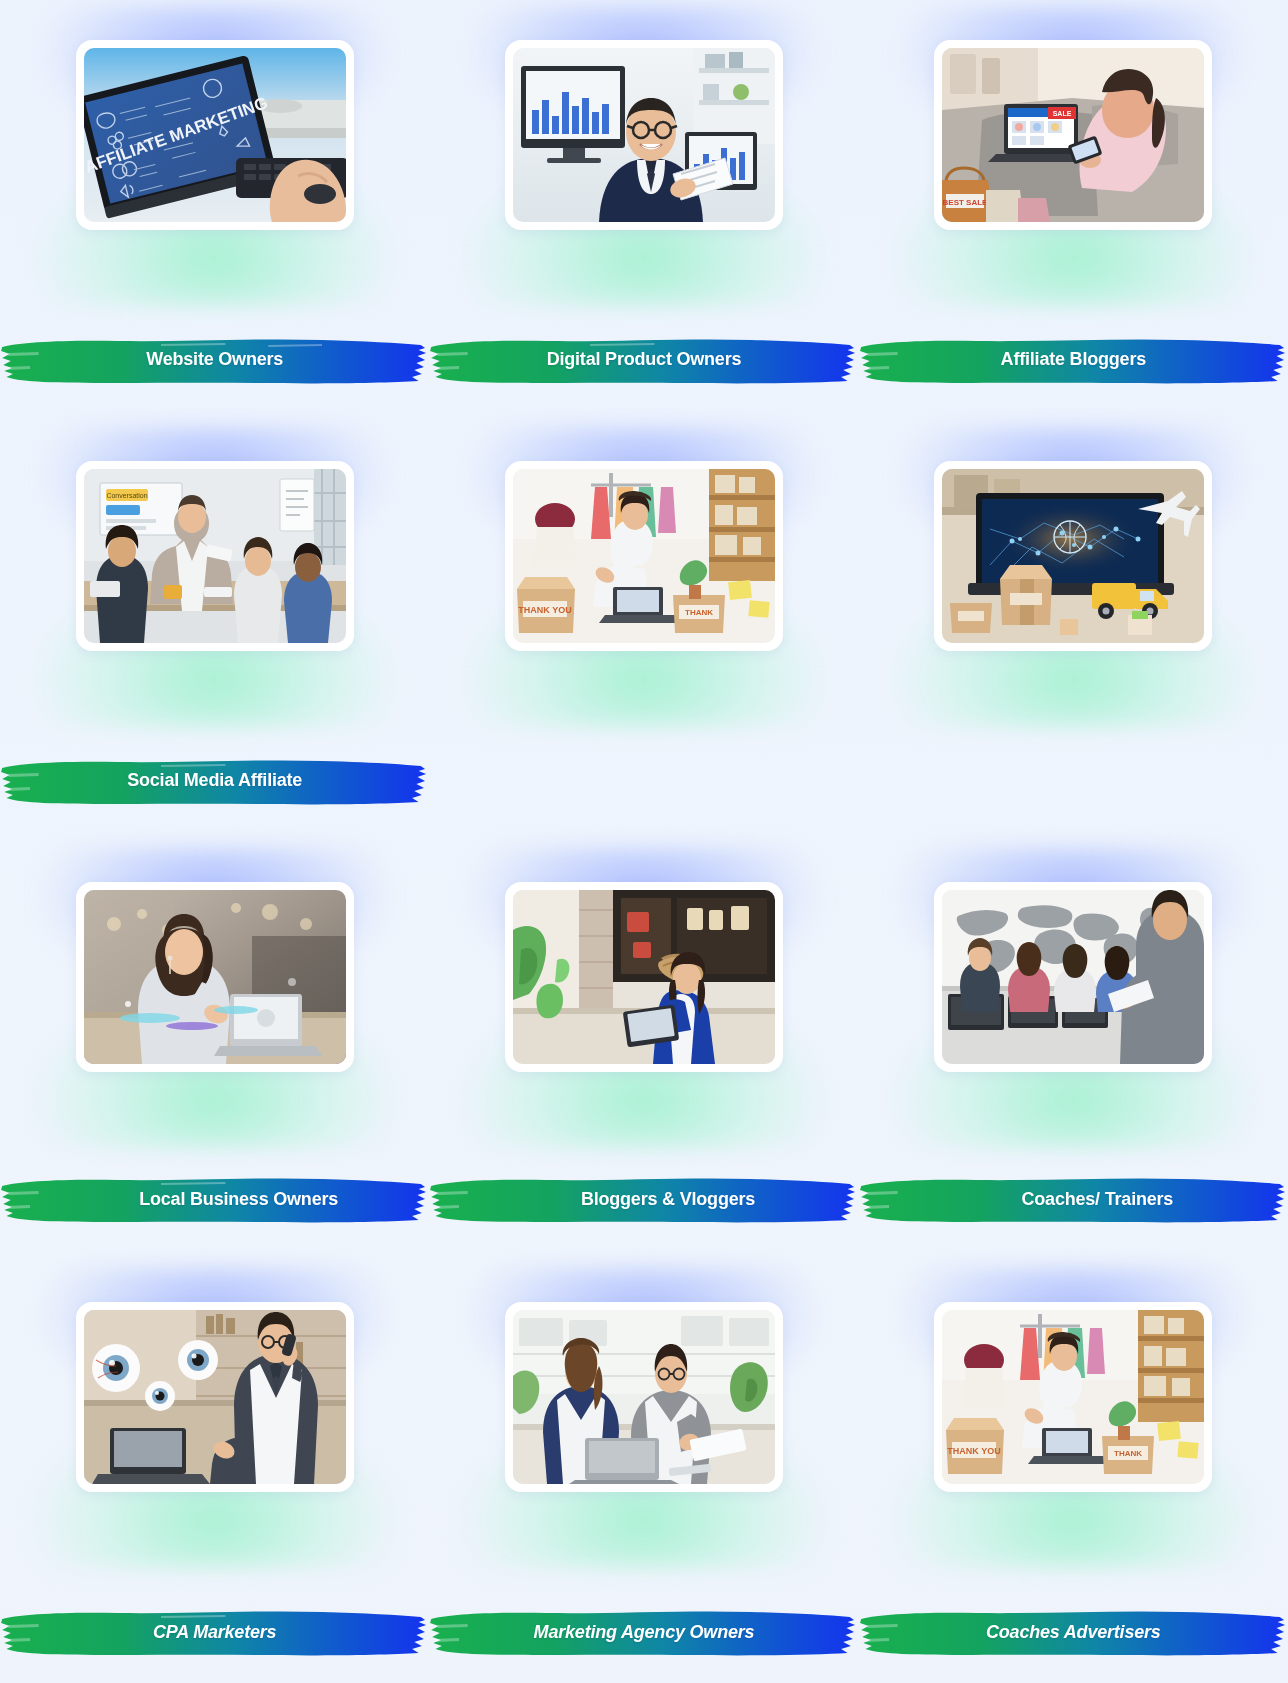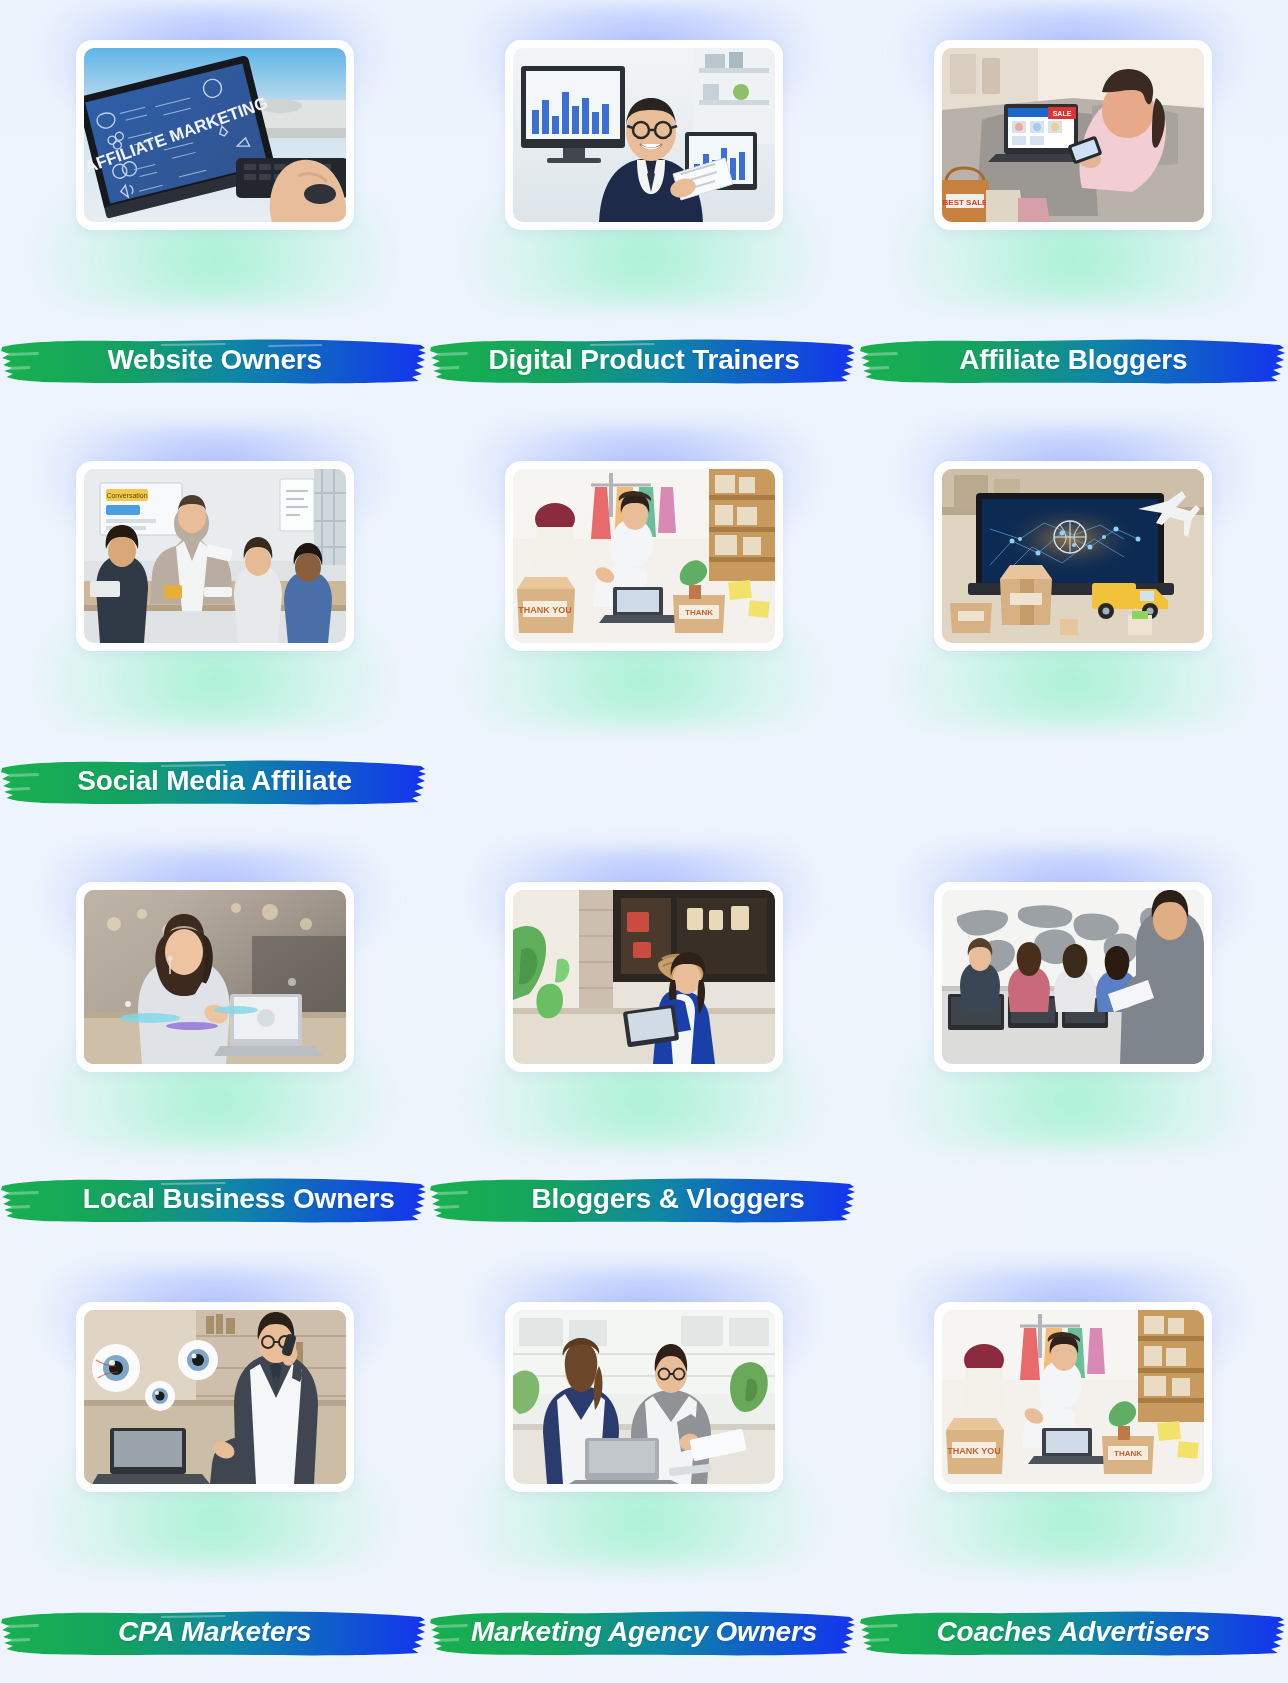--- a/index.html
+++ b/index.html
@@ -98,21 +98,21 @@
   .banner .stroke {
     position: absolute;
     inset: 0;
   }
   .banner .stroke svg { width: 100%; height: 100%; display: block; }
 
   .banner .label {
     position: relative;
     z-index: 2;
     color: #ffffff;
-    font-size: 28px;
+    font-size: 18px;
     font-weight: 700;
     letter-spacing: -0.2px;
     white-space: nowrap;
     text-shadow: 0 1px 2px rgba(0,40,90,0.18);
   }
 
   
   .cell.r1 .banner { margin-bottom: 28px; }
   .cell.r2 .banner { margin-bottom: 28px; }
   .cell.r3 .banner { margin-bottom: 30px; padding-left: 48px; }
@@ -289,21 +289,21 @@
               L396,21 L390,23 L397,26 L389,29 L396,33 L388,36 L395,40 L386,43 L393,47 L384,50 L390,54
               C360,56 300,57 240,56 C170,55 90,57 40,55 C26,54 14,53 6,50 L12,47 L4,44 L11,41 L3,38
               L10,34 L2,31 L9,27 L1,24 Z"></path>
             <g fill="#ffffff" opacity="0.30">
               <path d="M8,26 L36,25 L36,28 L8,29 Z"></path>
                 <path d="M6,40 L28,39 L28,42 L6,43 Z"></path>
               <path d="M150,17 L210,16 L210,18 L150,19 Z"></path>
             </g>
           </svg>
         </div>
-        <span class="label">Digital Product Trainers</span>
+        <span class="label">Digital Product Owners</span>
       </div>
     </div>
 
     <div class="cell r1">
       <div class="halo"></div>
       <div class="frame">
         <div class="photo">
           <svg viewBox="0 0 262 174" preserveAspectRatio="none">
             <rect width="262" height="174" fill="#efe7dd"></rect>
             <rect x="0" y="0" width="262" height="58" fill="#f3ece3"></rect>
@@ -741,20 +741,35 @@
               <path d="M194 56c0-24 14-36 34-36s34 12 34 36v118h-68z" fill="#7f858c"></path>
               <ellipse cx="228" cy="30" rx="17" ry="20" fill="#e0ae85"></ellipse>
               <path d="M210 28c-2-20 8-28 18-28s20 8 18 28c-4-12-8-16-18-16s-14 4-18 16z" fill="#2a2018"></path>
               <path d="M196 84c-10 6-16 16-16 30l-2 60h26l4-62z" fill="#7f858c"></path>
               <ellipse cx="184" cy="110" rx="11" ry="8" fill="#e0ae85" transform="rotate(-20 184 110)"></ellipse>
               <path d="M166 104l40-14 6 18-40 14z" fill="#f4f6f8"></path>
             </g>
           </svg>
         </div>
       </div>
+      <div class="banner">
+        <div class="stroke">
+          <svg viewBox="0 0 400 66" preserveAspectRatio="none">
+            <path fill="url(#bg1)" d="M2,20 C20,15 60,13 110,14 C170,15 240,11 300,13 C340,14 370,16 392,18
+              L396,21 L390,23 L397,26 L389,29 L396,33 L388,36 L395,40 L386,43 L393,47 L384,50 L390,54
+              C360,56 300,57 240,56 C170,55 90,57 40,55 C26,54 14,53 6,50 L12,47 L4,44 L11,41 L3,38
+              L10,34 L2,31 L9,27 L1,24 Z"></path>
+            <g fill="#ffffff" opacity="0.30">
+              <path d="M8,26 L36,25 L36,28 L8,29 Z"></path>
+                <path d="M6,40 L28,39 L28,42 L6,43 Z"></path>
+            </g>
+          </svg>
+        </div>
+        <span class="label">Coaches/ Trainers</span>
+      </div>
     </div>
 
     <div class="cell r4">
       <div class="halo"></div>
       <div class="frame">
         <div class="photo">
           <svg viewBox="0 0 262 174" preserveAspectRatio="none">
             <rect width="262" height="174" fill="#d9cdbd"></rect>
             <rect x="0" y="0" width="262" height="96" fill="#e0d4c4"></rect>
             <rect x="112" y="0" width="150" height="100" fill="#cdbfab"></rect>

